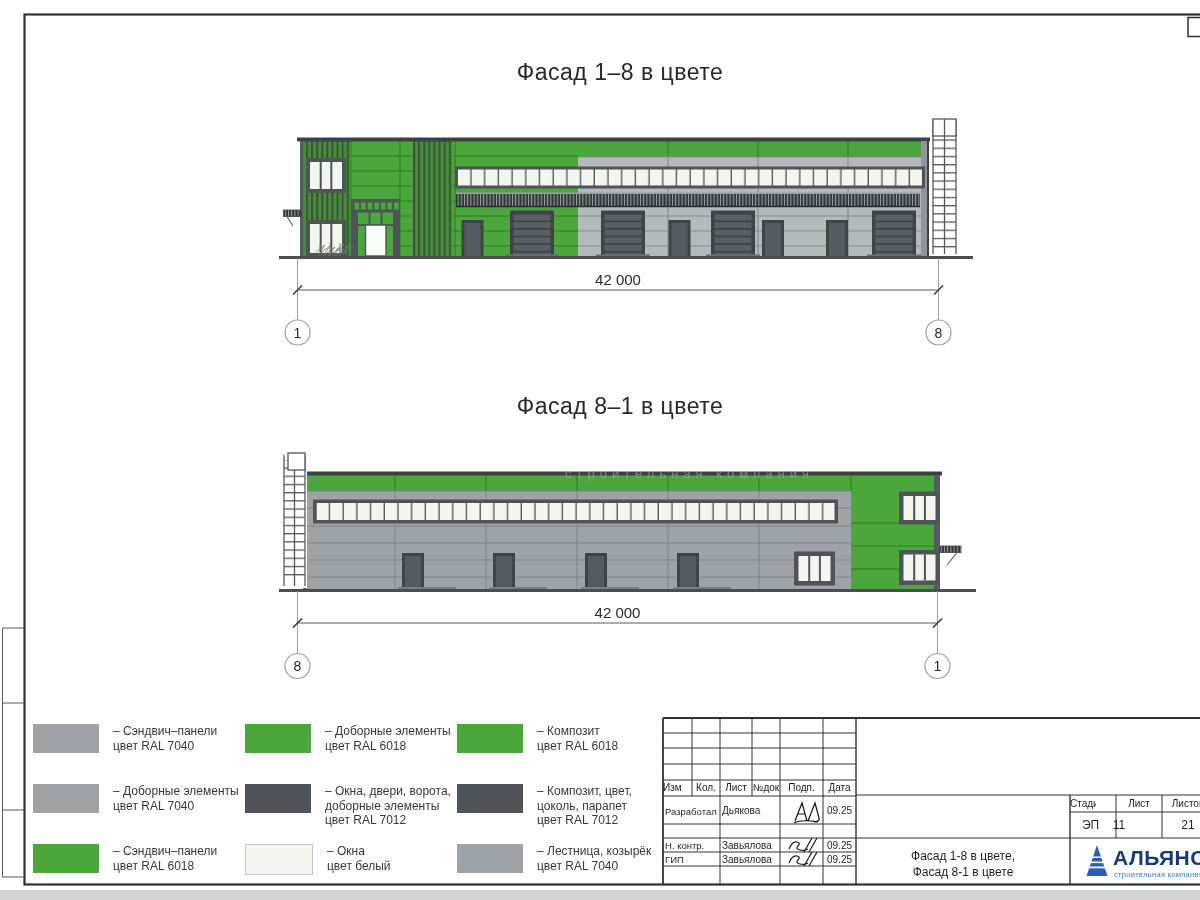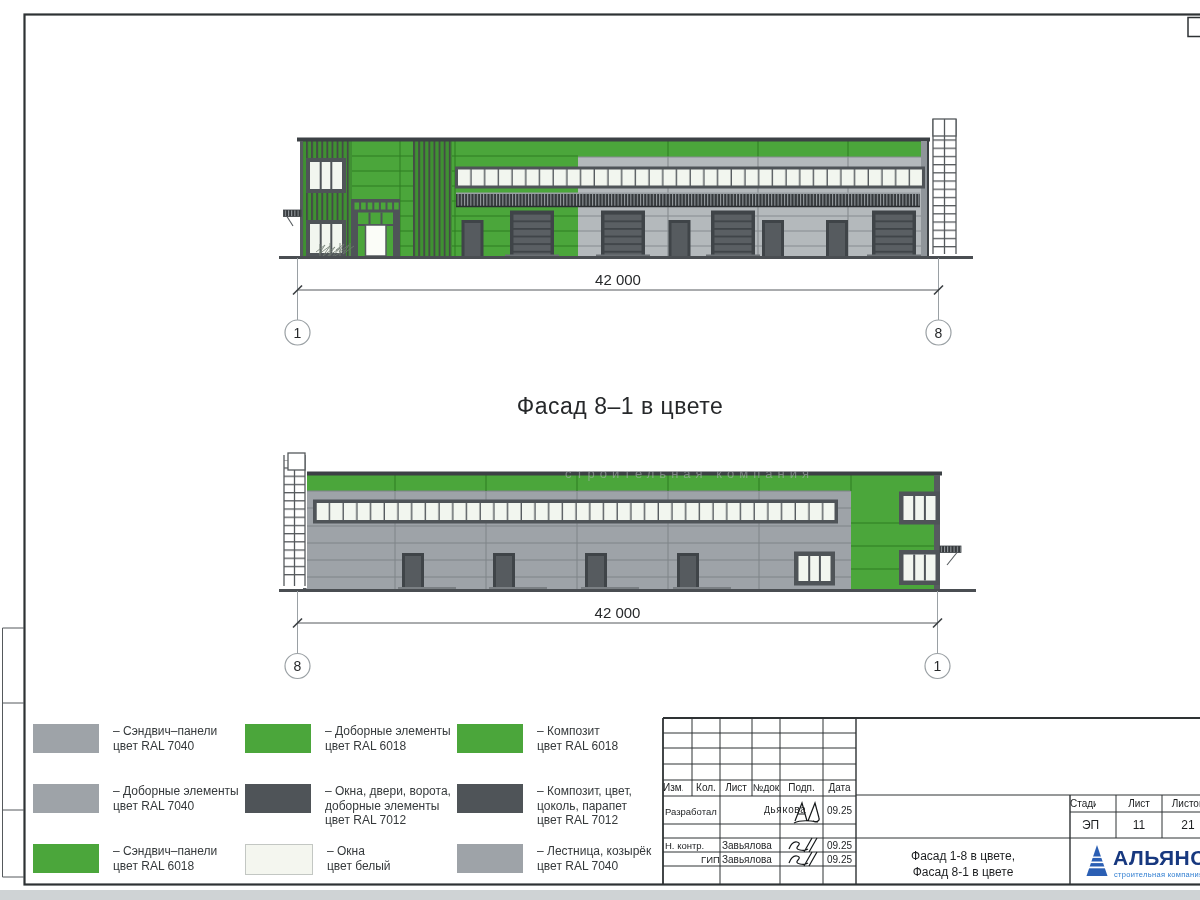--- a/index.html
+++ b/index.html
@@ -389,20 +389,21 @@
   </g>
 
   <g>
     <polygon points="1097,845 1086.5,876 1107.5,876" fill="#2B5FB4"></polygon>
     <rect x="1087" y="866.5" width="20" height="1.8" fill="#fff"></rect>
     <rect x="1089.5" y="861.5" width="15" height="1.6" fill="#fff"></rect>
     <rect x="1092" y="856.5" width="10" height="1.4" fill="#fff"></rect>
   </g>
 </svg>
 
+<div class="abs ttl" style="left:320px;top:59px;width:600px;">Фасад 1–8 в цвете</div>
 <div class="abs ttl" style="left:320px;top:393px;width:600px;">Фасад 8–1 в цвете</div>
 
 <div class="abs watermark" style="left:565px;top:466px;">строительная компания</div>
 
 <div class="abs legend" style="left:33px;top:723px;">
   <div class="lg-item">
     <div class="sw c-gray"></div>
     <div class="lg-txt">
           <div>– Сэндвич–панели</div>
           <div>цвет RAL 7040</div>
@@ -469,39 +470,39 @@
 </div>
 
 <div class="tb" style="left:663px;top:782px;width:20px;">Изм.</div>
 <div class="tb" style="left:692px;top:782px;width:28px;">Кол.</div>
 <div class="tb" style="left:720px;top:782px;width:32px;">Лист</div>
 <div class="tb" style="left:752px;top:782px;width:28px;">№док</div>
 <div class="tb" style="left:780px;top:782px;width:43px;">Подп.</div>
 <div class="tb" style="left:823px;top:782px;width:33px;">Дата</div>
 
 <div class="tb left tb-small" style="left:665px;top:806px;width:54px;">Разработал</div>
-<div class="tb left" style="left:764px;top:805px;width:56px;font-family:Liberation Mono, monospace;">Дьякова</div>
+<div class="tb left" style="left:722px;top:805px;width:56px;">Дьякова</div>
 <div class="tb" style="left:823px;top:805px;width:33px;">09.25</div>
 
 <div class="tb left tb-small" style="left:665px;top:840px;width:60px;">Н. контр.</div>
 <div class="tb left" style="left:722px;top:840px;width:57px;">Завьялова</div>
 <div class="tb" style="left:823px;top:840px;width:33px;">09.25</div>
 
-<div class="tb left tb-small" style="left:701px;top:854px;width:36px;">ГИП</div>
+<div class="tb left tb-small" style="left:665px;top:854px;width:36px;">ГИП</div>
 <div class="tb left" style="left:722px;top:854px;width:57px;">Завьялова</div>
 <div class="tb" style="left:823px;top:854px;width:33px;">09.25</div>
 
 <div class="abs doc-title" style="left:860px;top:848px;width:206px;">
   <div>Фасад 1-8 в цвете,</div>
   <div>Фасад 8-1 в цвете</div>
 </div>
 
 <div class="tb" style="left:1070px;top:798px;width:26px;">Стадия</div>
 <div class="tb" style="left:1116px;top:798px;width:46px;">Лист</div>
 <div class="tb" style="left:1162px;top:798px;width:52px;">Листов</div>
 <div class="tb stage-val" style="left:1070px;top:818px;width:41px;">ЭП</div>
-<div class="tb stage-val" style="left:1116px;top:818px;width:46px;">11</div>
+<div class="tb stage-val" style="left:1088px;top:818px;width:46px;padding-left:8px;">11</div>
 <div class="tb stage-val" style="left:1162px;top:818px;width:52px;">21</div>
 
 <div class="logo-name" style="left:1113px;top:846px;width:90px;">АЛЬЯНС</div>
 <div class="logo-sub" style="left:1114px;top:870px;width:88px;">строительная компания</div>
 
 </div>
 
 </body></html>

